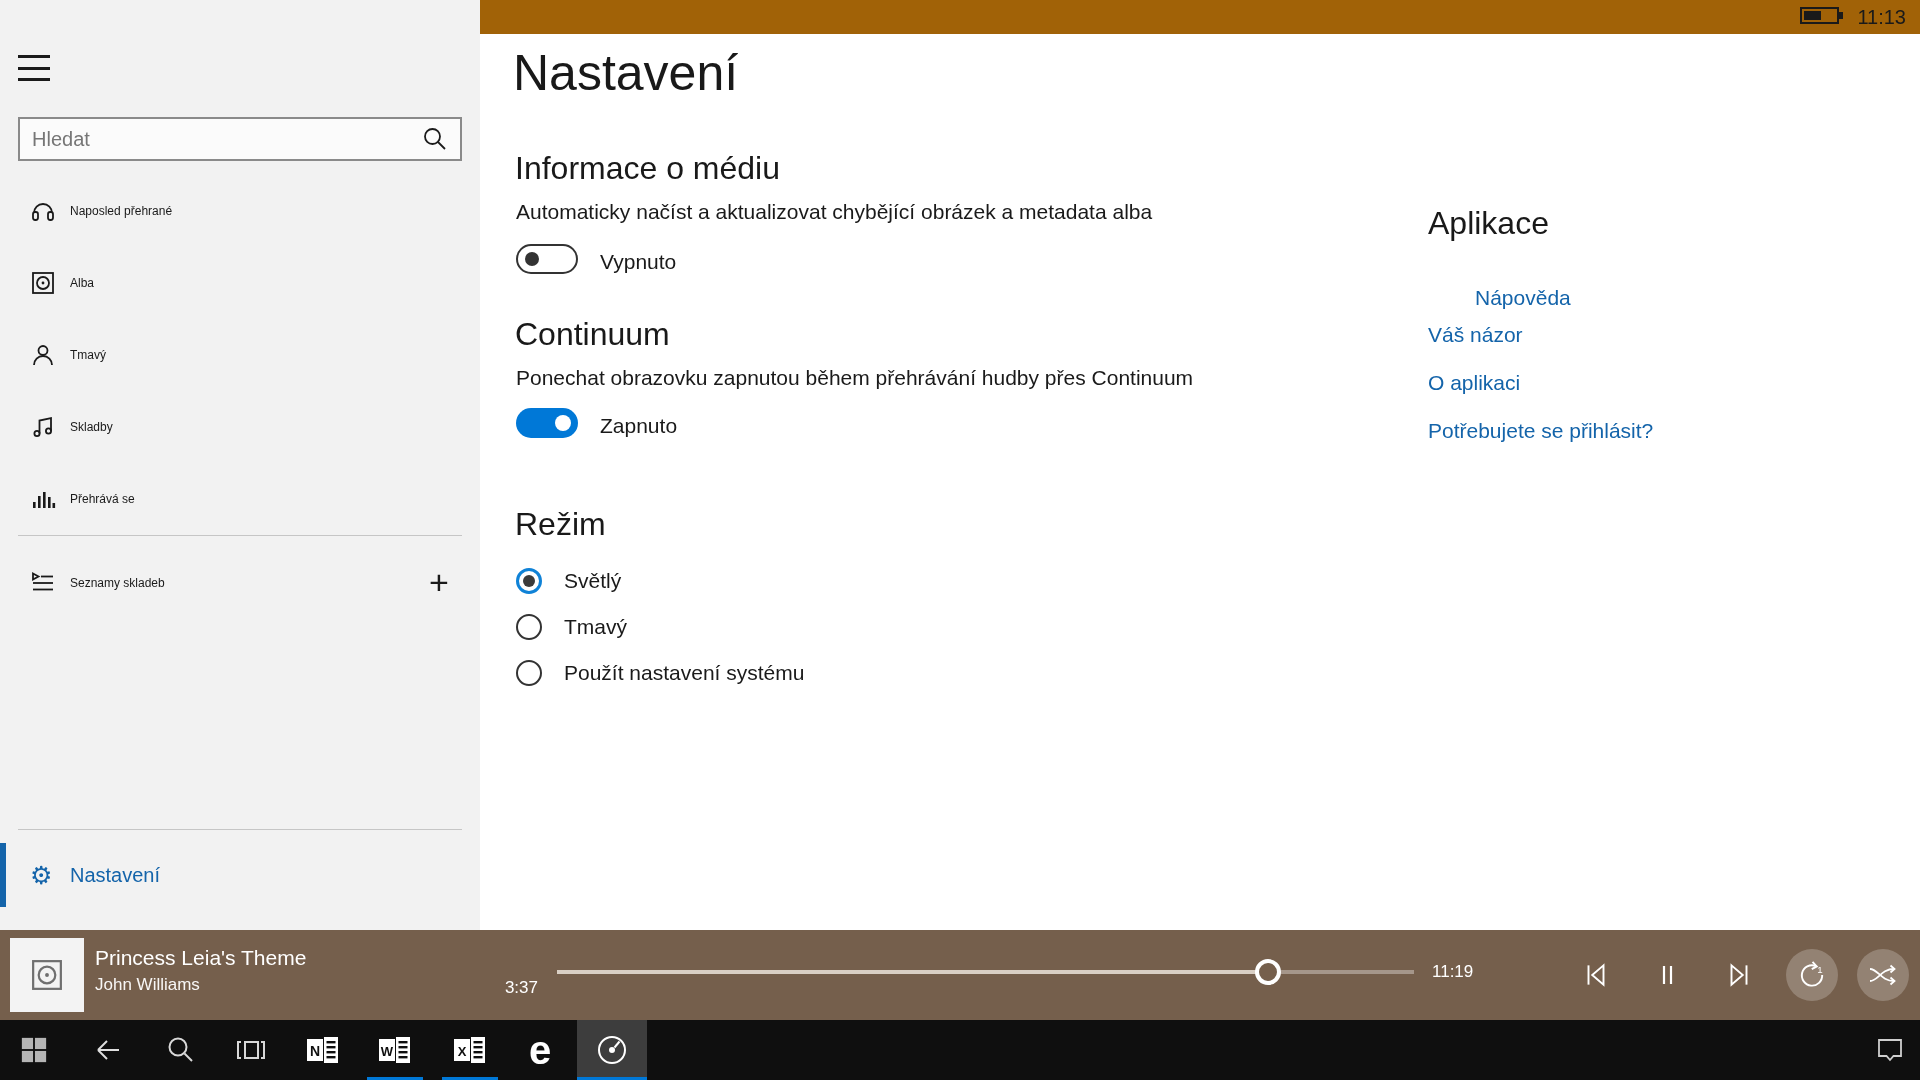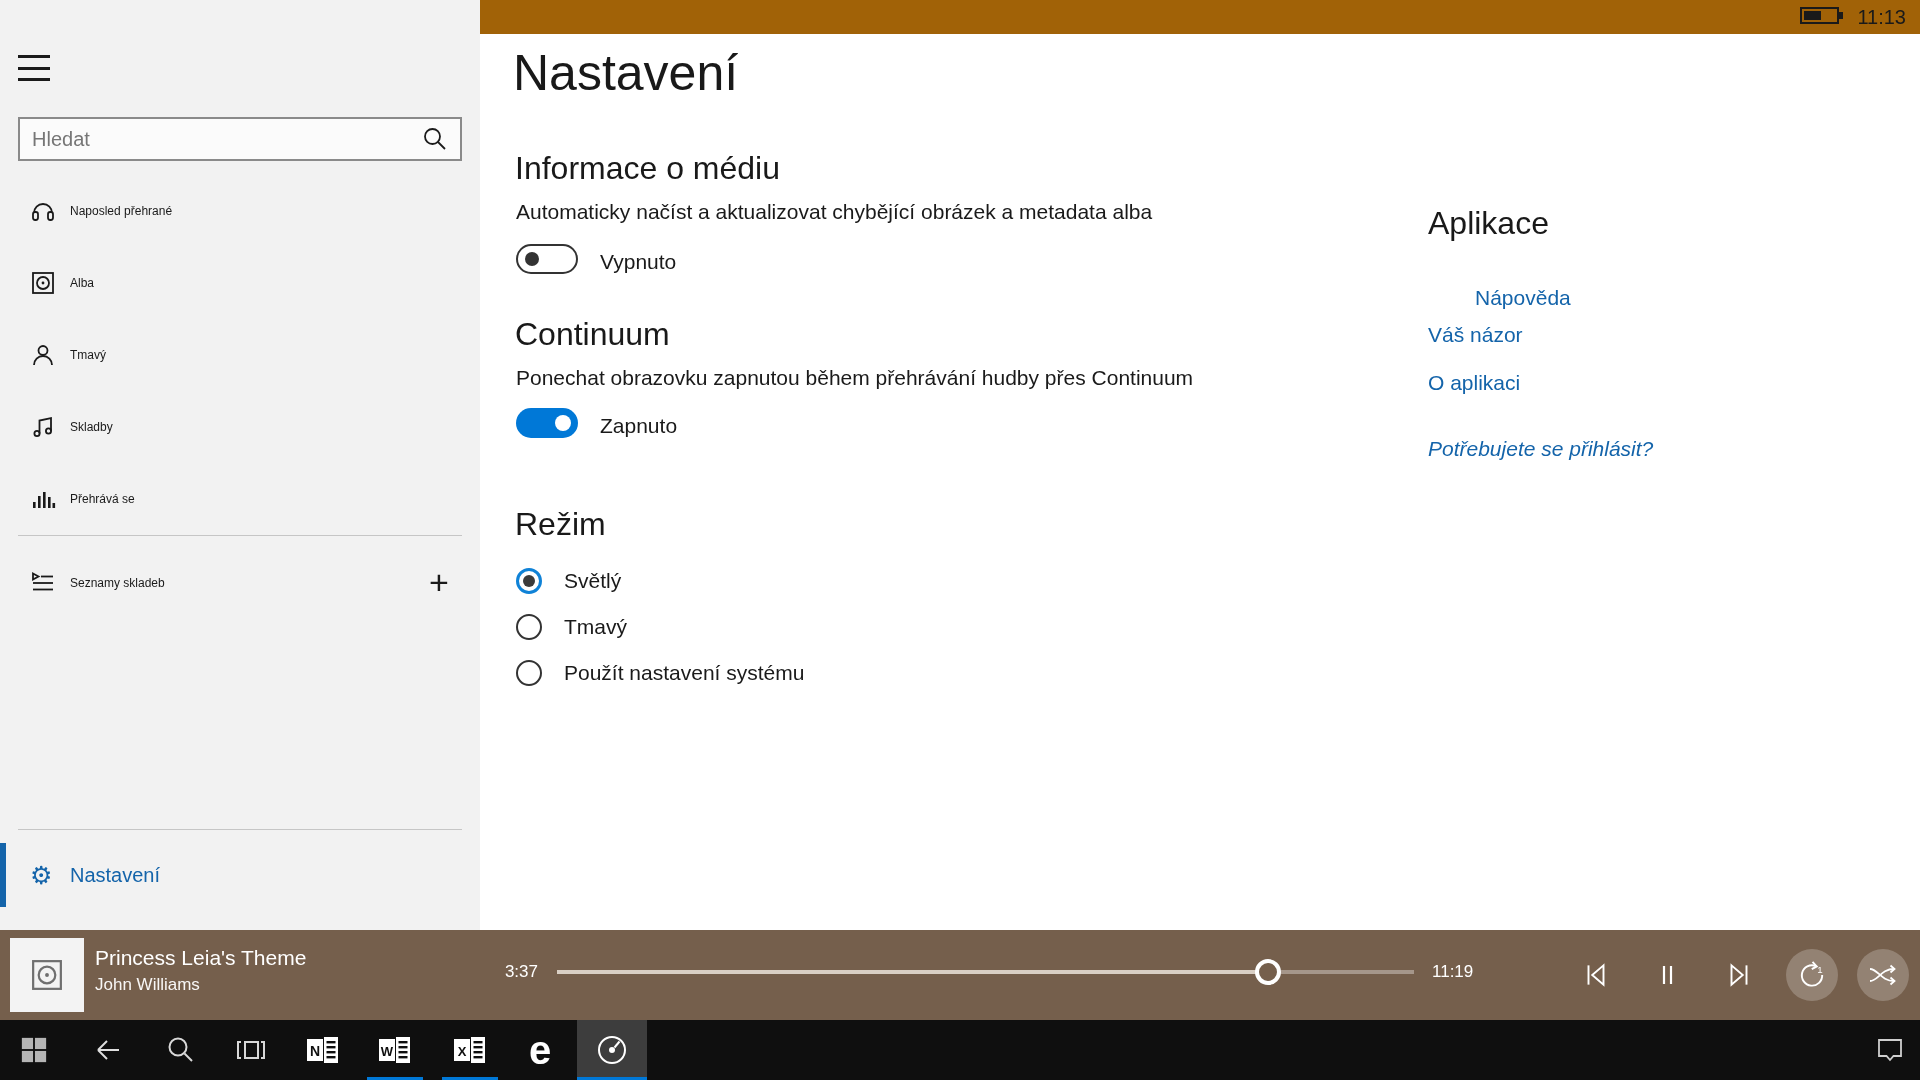--- a/index.html
+++ b/index.html
@@ -55,21 +55,21 @@
   .radio.selected::after { content:""; position:absolute; left:4px; top:4px; width:12px; height:12px; border-radius:50%; background:#3b3b3b; }
   .radio-label { font-size:21px; color:#1a1a1a; }
   .app-col-h { position:absolute; left:948px; top:171px; font-size:32px; font-weight:300; color:#191919; }
   .app-link { position:absolute; left:948px; font-size:21px; color:#1464aa; cursor:pointer; }
 
   
   .player-bar { position:absolute; left:0; top:930px; width:1920px; height:90px; background:#755f4c; color:#fff; }
   .pb-thumb { position:absolute; left:10px; top:8px; width:74px; height:74px; background:#f3f3f3; display:flex; align-items:center; justify-content:center; }
   .pb-title { position:absolute; left:95px; top:16px; font-size:21px; color:#fff; }
   .pb-artist { position:absolute; left:95px; top:45px; font-size:17px; color:rgba(255,255,255,0.95); }
-  .pb-elapsed { position:absolute; left:478px; top:32px; width:60px; text-align:right; font-size:17px; }
+  .pb-elapsed { position:absolute; left:478px; top:48px; width:60px; text-align:right; font-size:17px; }
   .pb-duration { position:absolute; left:1432px; top:32px; font-size:17px; }
   .pb-track { position:absolute; left:557px; top:40px; width:857px; height:4px; background:rgba(255,255,255,0.35); cursor:pointer; }
   .pb-played { height:4px; background:#d9cfc4; width:0; }
   .pb-handle { position:absolute; top:-11px; width:26px; height:26px; border-radius:50%; border:4px solid #fff; background:#755f4c; cursor:pointer; }
   .pb-btn { position:absolute; top:23px; width:44px; height:44px; display:flex; align-items:center; justify-content:center; cursor:pointer; color:#fff; }
   .pb-circle { position:absolute; top:19px; width:52px; height:52px; border-radius:50%; background:rgba(255,255,255,0.22); display:flex; align-items:center; justify-content:center; cursor:pointer; color:#fff; }
 
   
   .taskbar { position:absolute; left:0; top:1020px; width:1920px; height:60px; background:#0f0f0f; }
   .tb-btn { position:absolute; top:0; height:60px; width:56px; display:flex; align-items:center; justify-content:center; cursor:pointer; }
@@ -233,21 +233,21 @@
     </div>
     <div class="radio-row" style="left:36px; top:626px;">
       <span class="radio"></span>
       <span class="radio-label">Použít nastavení systému</span>
     </div>
 
     <h2 class="app-col-h">Aplikace</h2>
     <a class="app-link" style="top:252px;margin-left:47px;">Nápověda</a>
     <a class="app-link" style="top:289px;">Váš názor</a>
     <a class="app-link" style="top:337px;">O aplikaci</a>
-    <a class="app-link" style="top:403px;font-style:italic;">Potřebujete se přihlásit?</a>
+    <a class="app-link" style="top:385px;">Potřebujete se přihlásit?</a>
   </div>
 
   <div class="player-bar">
     <div class="pb-thumb">
       <svg width="36" height="36" viewBox="0 0 26 26" fill="none" stroke="#6f6f6f" stroke-width="1.6">
         <rect x="3" y="3" width="20" height="20"></rect>
         <circle cx="13" cy="13" r="6"></circle>
         <circle cx="13" cy="13" r="1.4" fill="#6f6f6f" stroke="none"></circle>
       </svg>
     </div>

